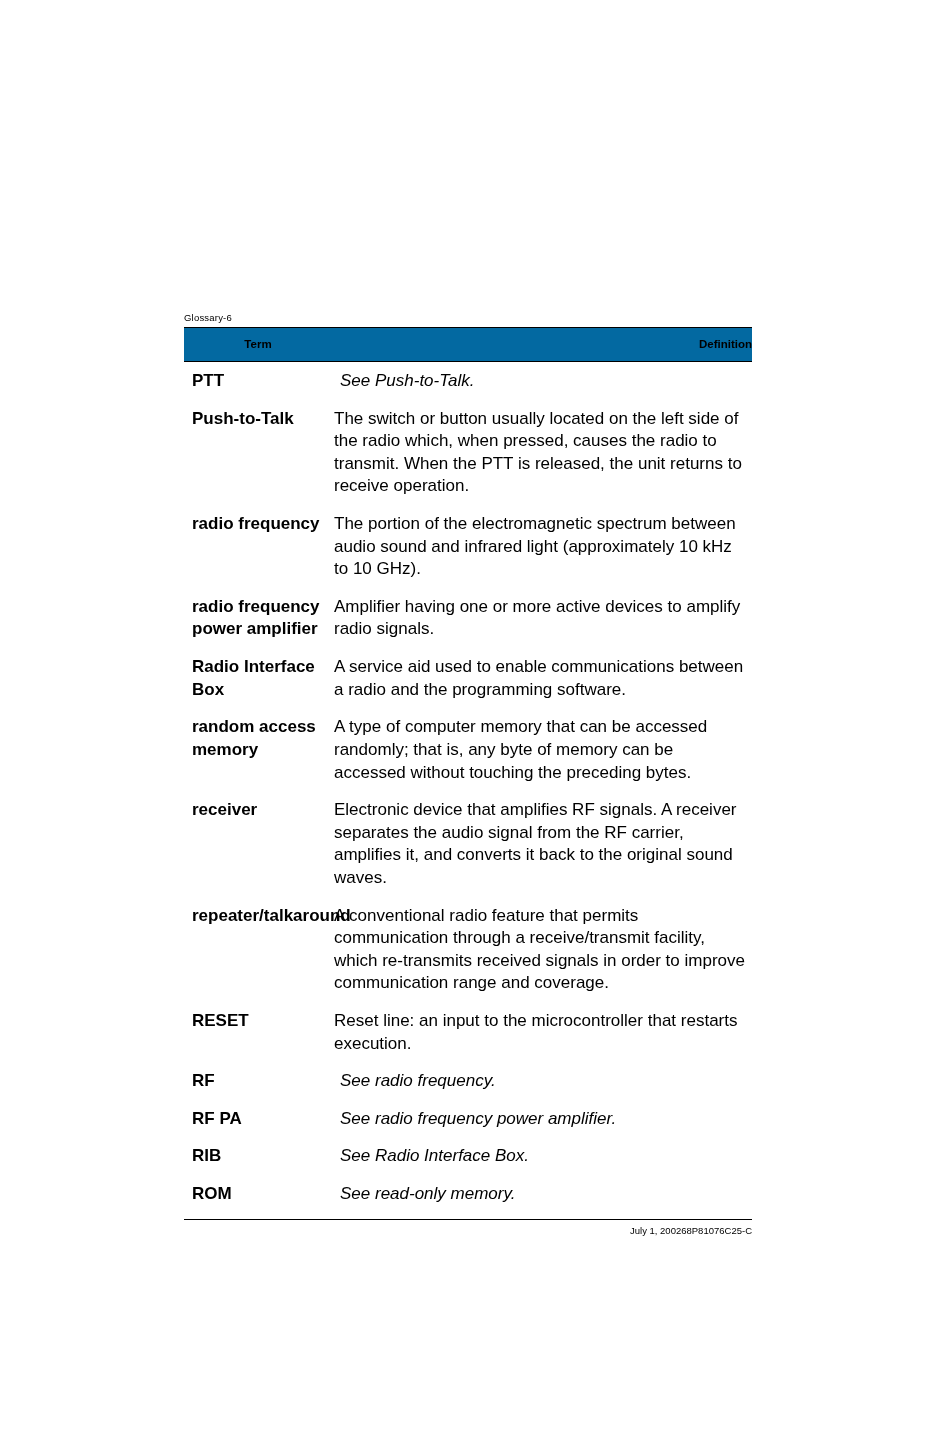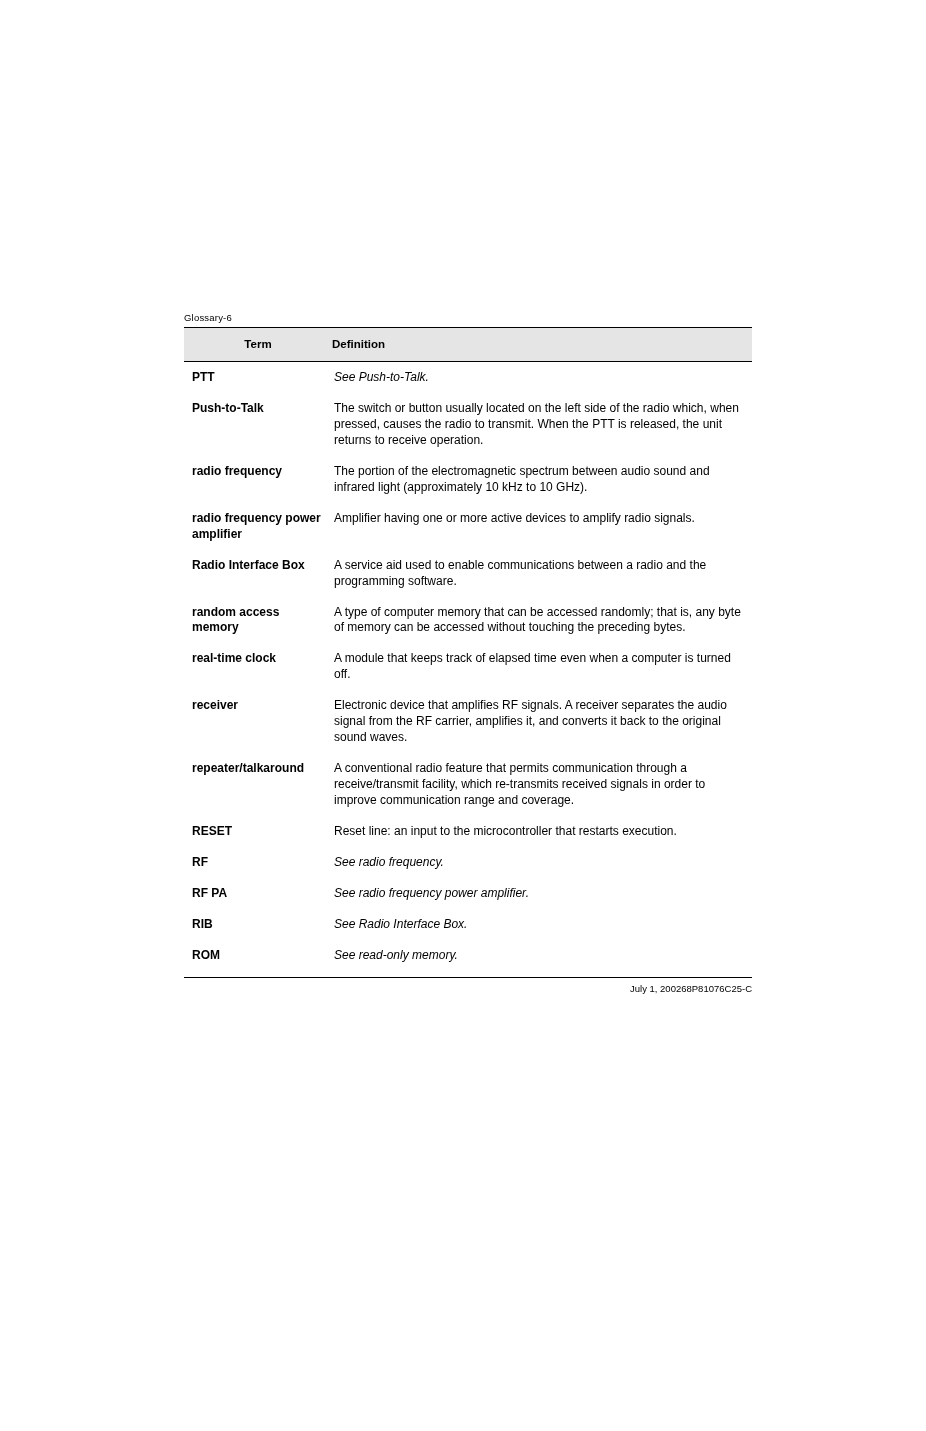--- a/index.html
+++ b/index.html
@@ -40,45 +40,45 @@
     margin: 0;
   }
   table.glossary {
     border-collapse: collapse;
     width: 568px;
     table-layout: fixed;
   }
   table.glossary col.term { width: 148px; }
   table.glossary col.def  { width: 420px; }
   thead th {
-    background: #e5e5e5;
+    background: #0369a1;
     font-size: 11.5px;
     font-weight: bold;
     padding: 10px 0 11px 0;
     border-bottom: 1.3px solid #000;
     text-align: center;
   }
   thead th.term-h { text-align: center; padding-left: 0; }
-  thead th.def-h  { text-align: left; }
+  thead th.def-h  { text-align: right; }
   tbody td {
     vertical-align: top;
-    font-size: 12px;
+    font-size: 17px;
     line-height: 1.33;
     padding: 8px 0 7px 0;
   }
   tbody td.term {
     font-weight: bold;
     padding-right: 8px;
     padding-left: 8px;
   }
   tbody td.def {
     padding-left: 2px;
     padding-right: 6px;
   }
-  .it { font-style: italic; }
+  .it { font-style: italic; margin-left: 6px; }
   .rule-bottom {
     border-top: 1.6px solid #000;
     width: 568px;
     margin-top: 6px;
   }
   .footer {
     width: 568px;
     display: flex;
     justify-content: flex-end;
     font-size: 9.5px;
@@ -124,24 +124,20 @@
           </tr>
           <tr>
             <td class="term">Radio Interface Box</td>
             <td class="def">A service aid used to enable communications between a radio and the programming software.</td>
           </tr>
           <tr>
             <td class="term">random access memory</td>
             <td class="def">A type of computer memory that can be accessed randomly; that is, any byte of memory can be accessed without touching the preceding bytes.</td>
           </tr>
           <tr>
-            <td class="term">real-time clock</td>
-            <td class="def">A module that keeps track of elapsed time even when a computer is turned off.</td>
-          </tr>
-          <tr>
             <td class="term">receiver</td>
             <td class="def">Electronic device that amplifies RF signals. A receiver separates the audio signal from the RF carrier, amplifies it, and converts it back to the original sound waves.</td>
           </tr>
           <tr>
             <td class="term">repeater/talkaround</td>
             <td class="def">A conventional radio feature that permits communication through a receive/transmit facility, which re-transmits received signals in order to improve communication range and coverage.</td>
           </tr>
           <tr>
             <td class="term">RESET</td>
             <td class="def">Reset line: an input to the microcontroller that restarts execution.</td>

